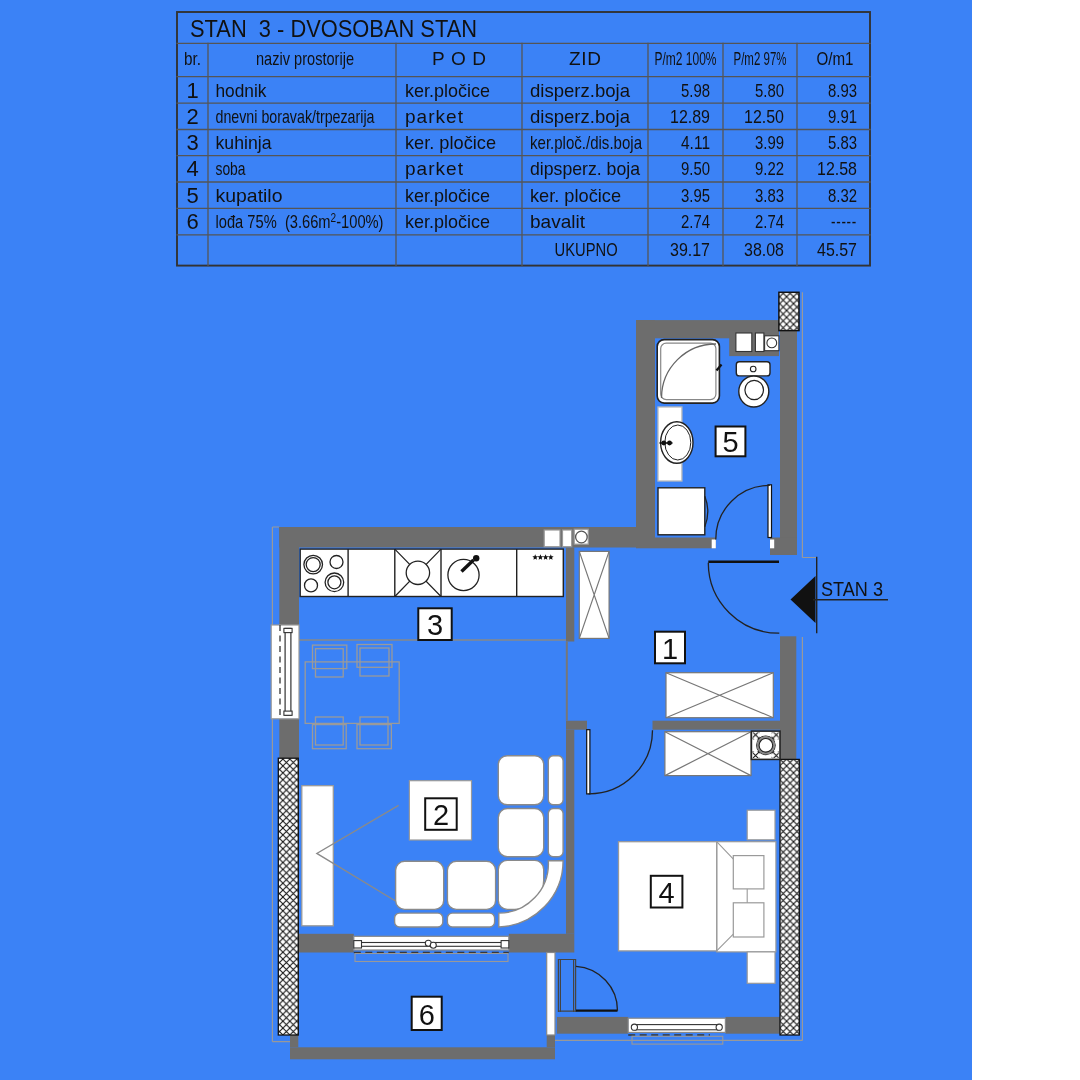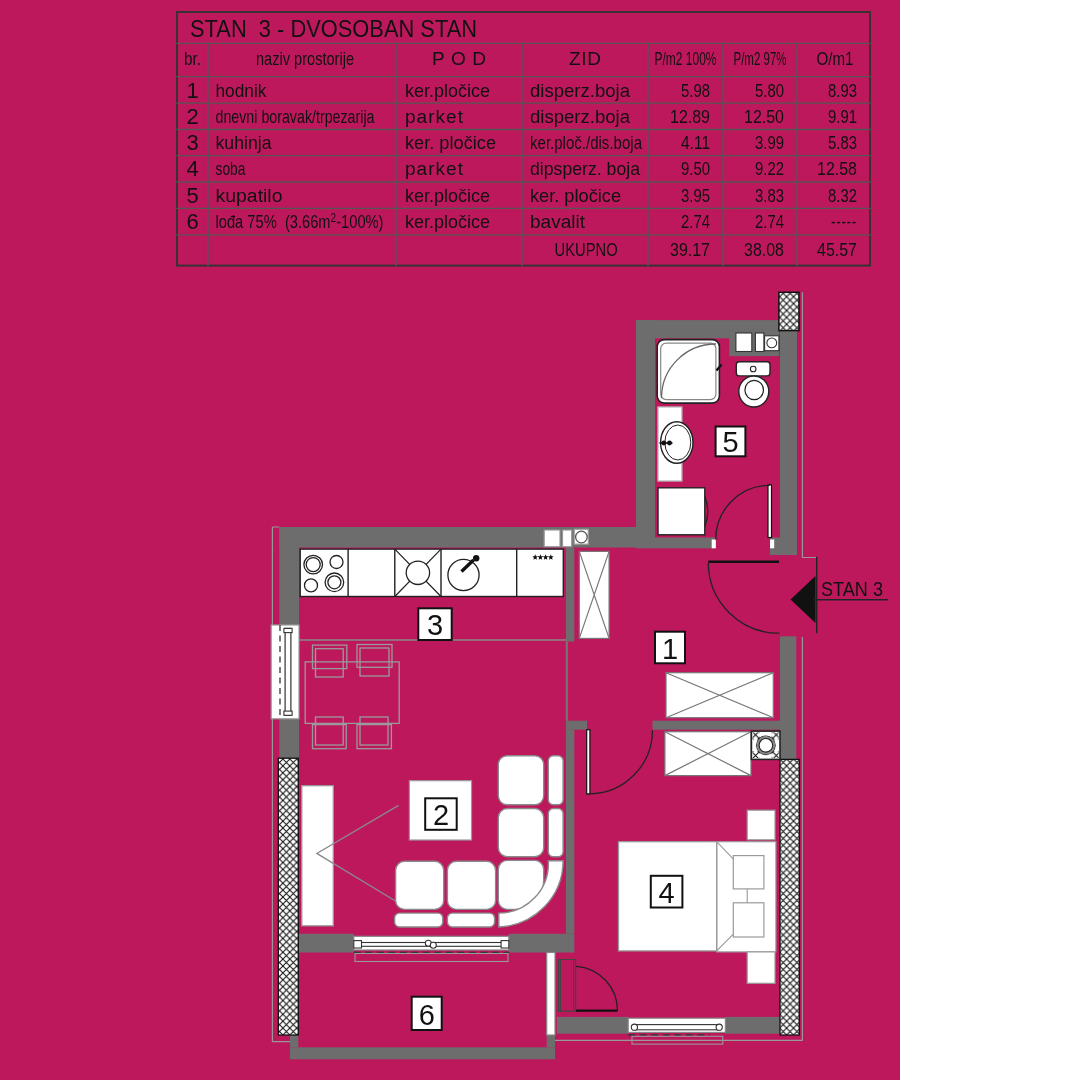--- a/index.html
+++ b/index.html
@@ -1,16 +1,16 @@
 <!DOCTYPE html>
 <html><head>
 <meta charset="utf-8">
 <style>
 html,body{margin:0;padding:0;background:#fff;-webkit-font-smoothing:antialiased;}
-#page{position:relative;width:900px;height:1080px;background:#be185d;overflow:hidden;}
+#page{position:relative;width:972px;height:1080px;background:#3b82f6;overflow:hidden;}
 svg{position:absolute;left:0;top:0;}
 text{font-family:"Liberation Sans",sans-serif;fill:#111;}
 </style>
 </head>
 <body>
 <div id="page">
 <svg width="1080" height="1080" viewBox="0 0 1080 1080">
 <defs>
 <pattern id="xh" width="6.9" height="6.9" patternUnits="userSpaceOnUse">
 <path d="M0,6.9 L6.9,0 M0,0 L6.9,6.9" stroke="#111" stroke-width="1.05" fill="none"></path>

